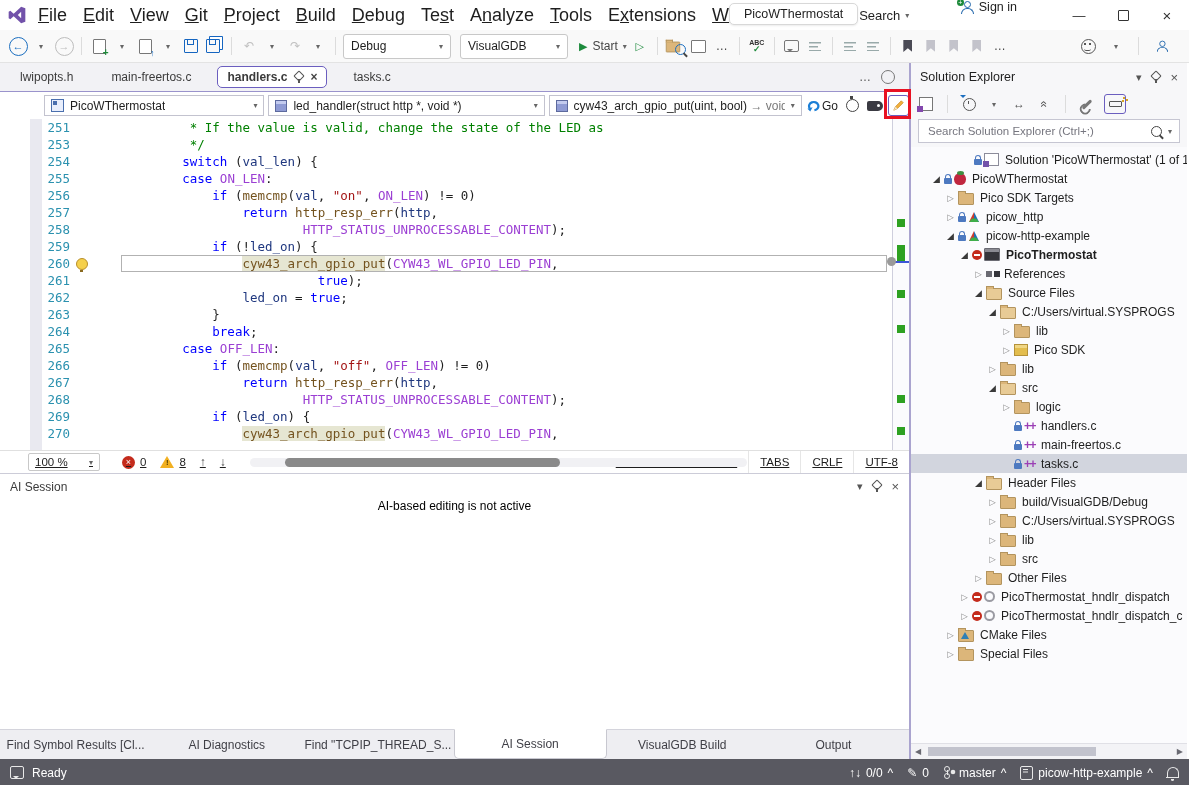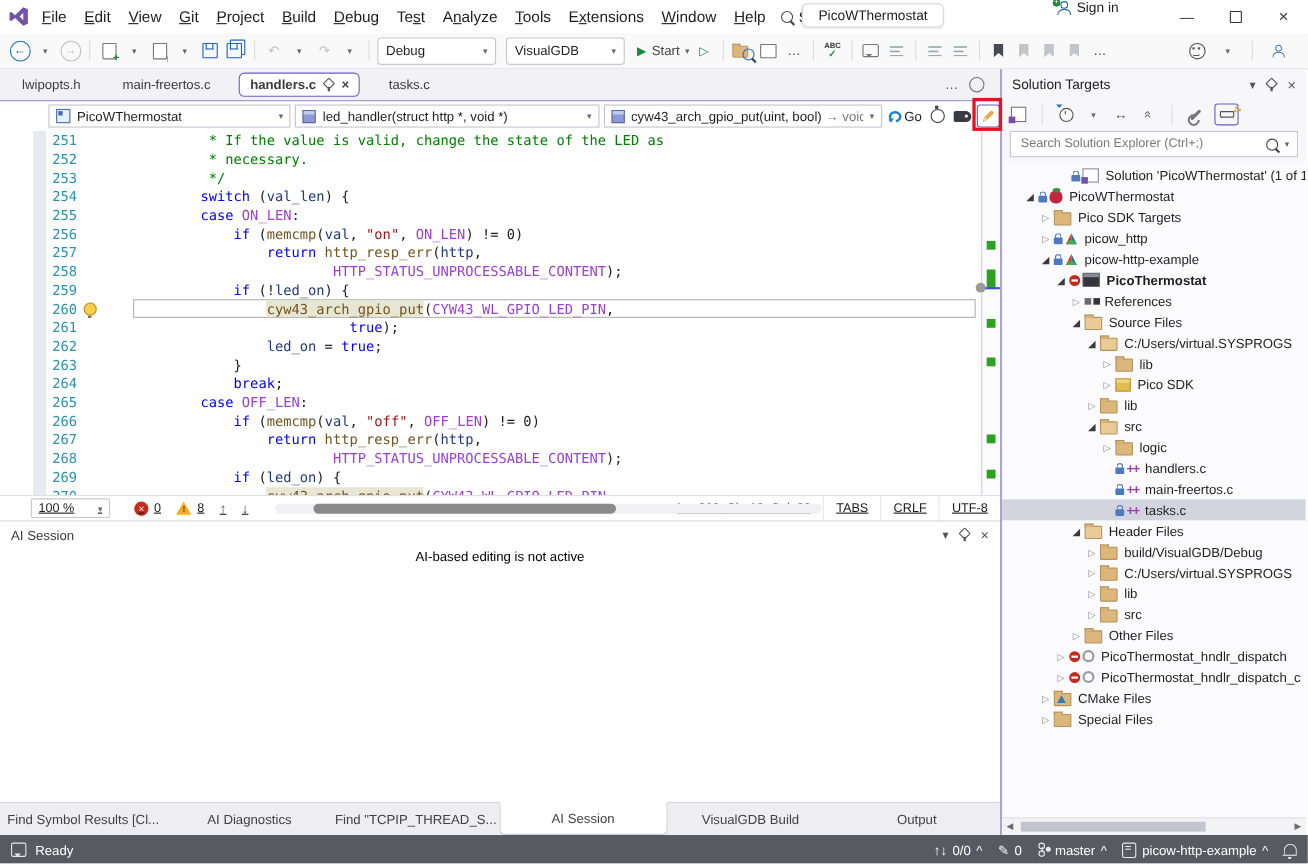--- a/index.html
+++ b/index.html
@@ -1,21 +1,21 @@
 <!DOCTYPE html>
 <html><head>
 <meta charset="utf-8">
 <style>
   html,body{margin:0;padding:0;background:#ddd;}
   .app{width:1189px;height:785px;position:relative;overflow:hidden;background:#fff;
        font-family:"Liberation Sans",sans-serif;font-size:12px;color:#1e1e1e;}
   
   .titlebar{height:30px;display:flex;align-items:center;background:#fff;position:relative;padding-left:6px;}
   .vs-logo{width:22px;height:22px;display:inline-flex;align-items:center;justify-content:center;margin-right:2px;}
-  .menubar{display:flex;align-items:flex-start;font-size:14px;}
+  .menubar{display:flex;align-items:flex-start;font-size:18px;}
   .menubar .mi{padding:4px 8px;cursor:default;}
   .menubar .mi u{text-decoration:underline;}
   .search-ctl{display:flex;align-items:center;gap:5px;margin-left:6px;color:#1e1e1e;font-size:13px;}
   .mag{width:9px;height:9px;border:1.5px solid #444;border-radius:50%;position:relative;display:inline-block;}
   .mag::after{content:"";position:absolute;width:5px;height:1.5px;background:#444;transform:rotate(45deg);left:7px;top:9px;}
   .title-pill{position:absolute;left:729px;top:3px;height:20px;border:1px solid #d8d8d8;border-radius:5px;
               background:#fff;display:flex;align-items:center;padding:0 14px;font-size:12.5px;box-shadow:0 1px 2px rgba(0,0,0,.08);}
   .tb-right{margin-left:auto;display:flex;align-items:flex-start;height:30px;}
   .signin{display:flex;align-items:center;gap:6px;margin-right:40px;font-size:12.5px;}
   .i-person{width:13px;height:13px;position:relative;display:inline-block;}
@@ -423,21 +423,20 @@
               <path d="M3 13 L4.8 9.2 L6.8 11.2 Z" fill="#efe6d2"></path>
             </svg>
         </span>
       </div>
       <div class="red-annot"></div>
 
       <div class="editor">
         <div class="margin-strip"></div>
         <div id="code-lines">
             <div class="code-row"><span class="line-num">251</span><span class="glyph"></span><span class="codebox"><span class="tk-c">         * If the value is valid, change the state of the LED as</span></span></div>
-            <div class="code-row"><span class="line-num">252</span><span class="glyph"></span><span class="codebox"><span class="tk-c">         * necessary.</span></span></div>
             <div class="code-row"><span class="line-num">253</span><span class="glyph"></span><span class="codebox"><span class="tk-c">         */</span></span></div>
             <div class="code-row"><span class="line-num">254</span><span class="glyph"></span><span class="codebox"><span class="tk-p">        </span><span class="tk-k">switch</span><span class="tk-p"> (</span><span class="tk-v">val_len</span><span class="tk-p">) {</span></span></div>
             <div class="code-row"><span class="line-num">255</span><span class="glyph"></span><span class="codebox"><span class="tk-p">        </span><span class="tk-k">case</span><span class="tk-p"> </span><span class="tk-m">ON_LEN</span><span class="tk-p">:</span></span></div>
             <div class="code-row"><span class="line-num">256</span><span class="glyph"></span><span class="codebox"><span class="tk-p">            </span><span class="tk-k">if</span><span class="tk-p"> (</span><span class="tk-f">memcmp</span><span class="tk-p">(</span><span class="tk-v">val</span><span class="tk-p">, </span><span class="tk-s">"on"</span><span class="tk-p">, </span><span class="tk-m">ON_LEN</span><span class="tk-p">) != 0)</span></span></div>
             <div class="code-row"><span class="line-num">257</span><span class="glyph"></span><span class="codebox"><span class="tk-p">                </span><span class="tk-k">return</span><span class="tk-p"> </span><span class="tk-f">http_resp_err</span><span class="tk-p">(</span><span class="tk-v">http</span><span class="tk-p">,</span></span></div>
             <div class="code-row"><span class="line-num">258</span><span class="glyph"></span><span class="codebox"><span class="tk-p">                        </span><span class="tk-m">HTTP_STATUS_UNPROCESSABLE_CONTENT</span><span class="tk-p">);</span></span></div>
             <div class="code-row"><span class="line-num">259</span><span class="glyph"></span><span class="codebox"><span class="tk-p">            </span><span class="tk-k">if</span><span class="tk-p"> (!</span><span class="tk-v">led_on</span><span class="tk-p">) {</span></span></div>
             <div class="code-row current"><span class="line-num">260</span><span class="glyph"><span class="bulb"></span></span><span class="codebox"><span class="tk-p">                </span><span class="tk-hl">cyw43_arch_gpio_put</span><span class="tk-p">(</span><span class="tk-m">CYW43_WL_GPIO_LED_PIN</span><span class="tk-p">,</span></span></div>
             <div class="code-row"><span class="line-num">261</span><span class="glyph"></span><span class="codebox"><span class="tk-p">                          </span><span class="tk-k">true</span><span class="tk-p">);</span></span></div>
             <div class="code-row"><span class="line-num">262</span><span class="glyph"></span><span class="codebox"><span class="tk-p">                </span><span class="tk-v">led_on</span><span class="tk-p"> = </span><span class="tk-k">true</span><span class="tk-p">;</span></span></div>
@@ -500,21 +499,21 @@
           <div class="btab">AI Diagnostics</div>
           <div class="btab">Find "TCPIP_THREAD_S...</div>
           <div class="btab active">AI Session</div>
           <div class="btab">VisualGDB Build</div>
           <div class="btab">Output</div>
         </div>
     </div>
 
     <div class="right-col">
       <div class="se-head">
-        <span class="ttl">Solution Targets</span>
+        <span class="ttl">Solution Explorer</span>
         <span class="hicon">▾</span>
         <span class="i-pin"></span>
         <span class="hicon" style="font-size:13px;">×</span>
       </div>
       <div class="se-tools">
         <span class="seic">
             <span class="i-swv"></span>
           </span>
         <span class="tsep"></span>
         <span class="seic">

